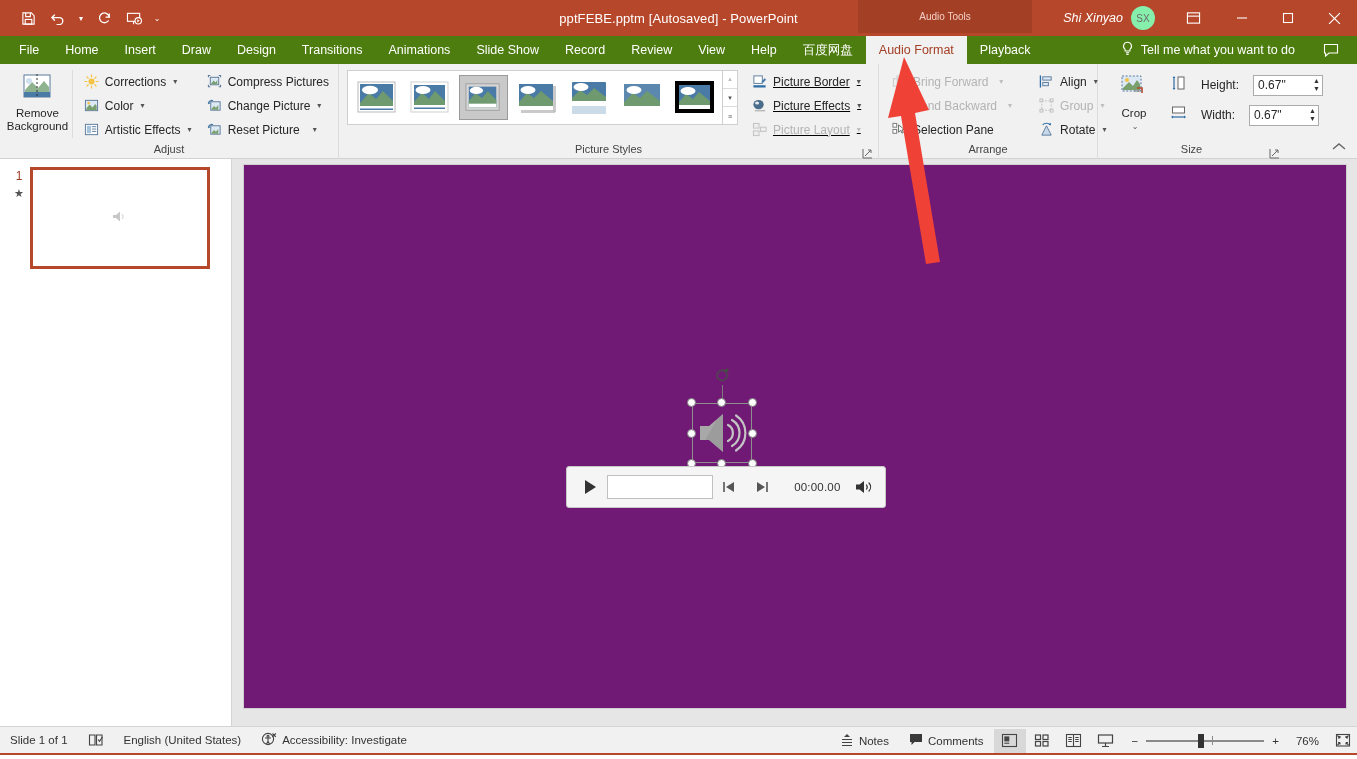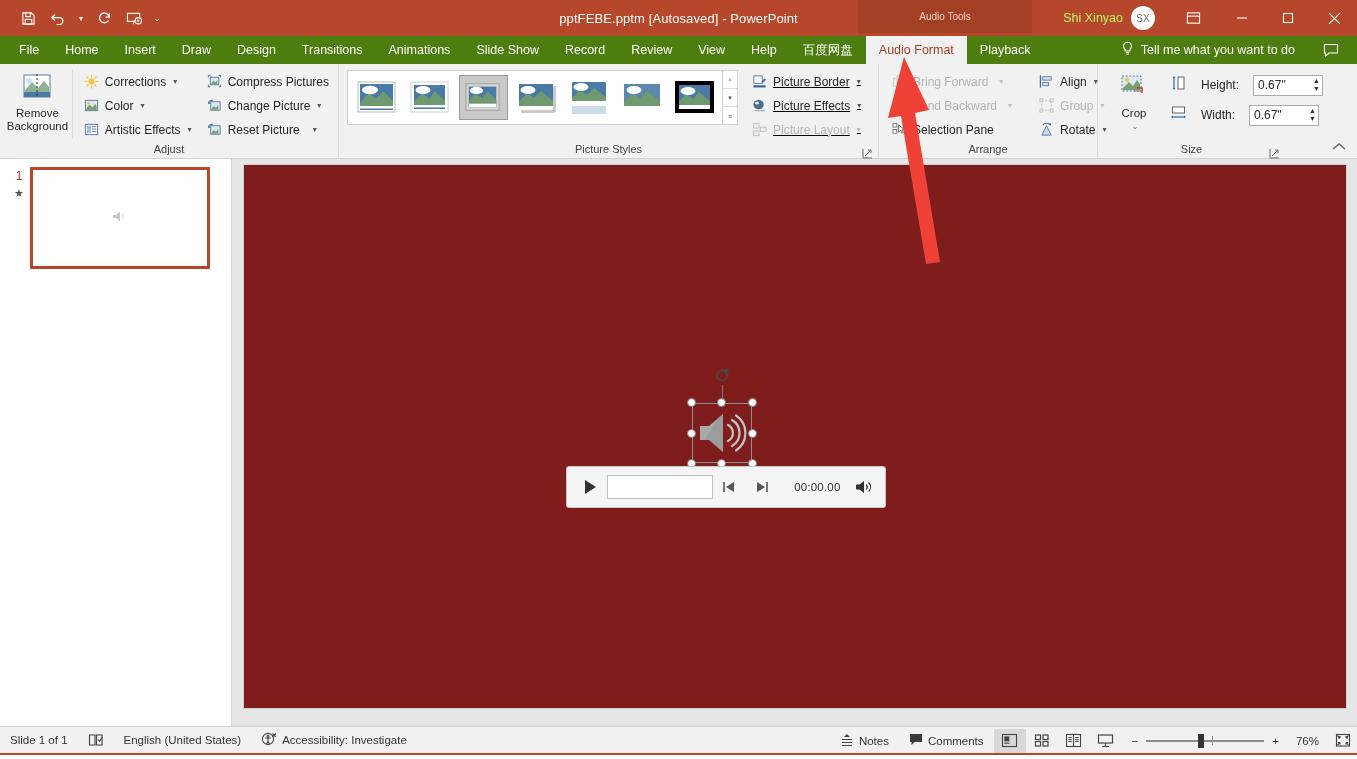--- a/index.html
+++ b/index.html
@@ -47,24 +47,24 @@
     width: 174px; height: 33px;
     background: #a33f25;
     display: flex; align-items: center; justify-content: center;
     color: #f3cfc6;
     font-size: 10px;
   }
   .title-right {
     position: absolute; right: 0; top: 0;
     height: 36px; display: flex; align-items: center;
   }
-  .user-name { color: #bef264; font-size: 12.5px; margin-right: 8px; }
+  .user-name { color: #ffffff; font-size: 12.5px; margin-right: 8px; font-style: italic; }
   .avatar {
     width: 24px; height: 24px; border-radius: 50%;
-    background: #ffffff; color: #6b6b6b;
+    background: #86efac; color: #6b6b6b;
     font-size: 10px; display:flex; align-items:center; justify-content:center;
     margin-right: 18px;
   }
   .win-btn {
     width: 46px; height: 36px;
     display: flex; align-items: center; justify-content: center;
     color: #fff;
   }
   .ribbon-display-btn {
     width: 40px; height: 36px;
@@ -235,21 +235,21 @@
     flex: 1;
     background: #e6e6e6;
     position: relative;
     display: flex;
     align-items: flex-start;
     justify-content: center;
     padding-top: 5px;
   }
   .slide {
     width: 1104px; height: 545px;
-    background: #7f1d1d;
+    background: #701a75;
     border: 1px solid #d0d0d0;
     position: relative;
   }
 
   
   .audio-obj {
     position: absolute;
     left: 448px; top: 238px;
     width: 60px; height: 60px;
   }

